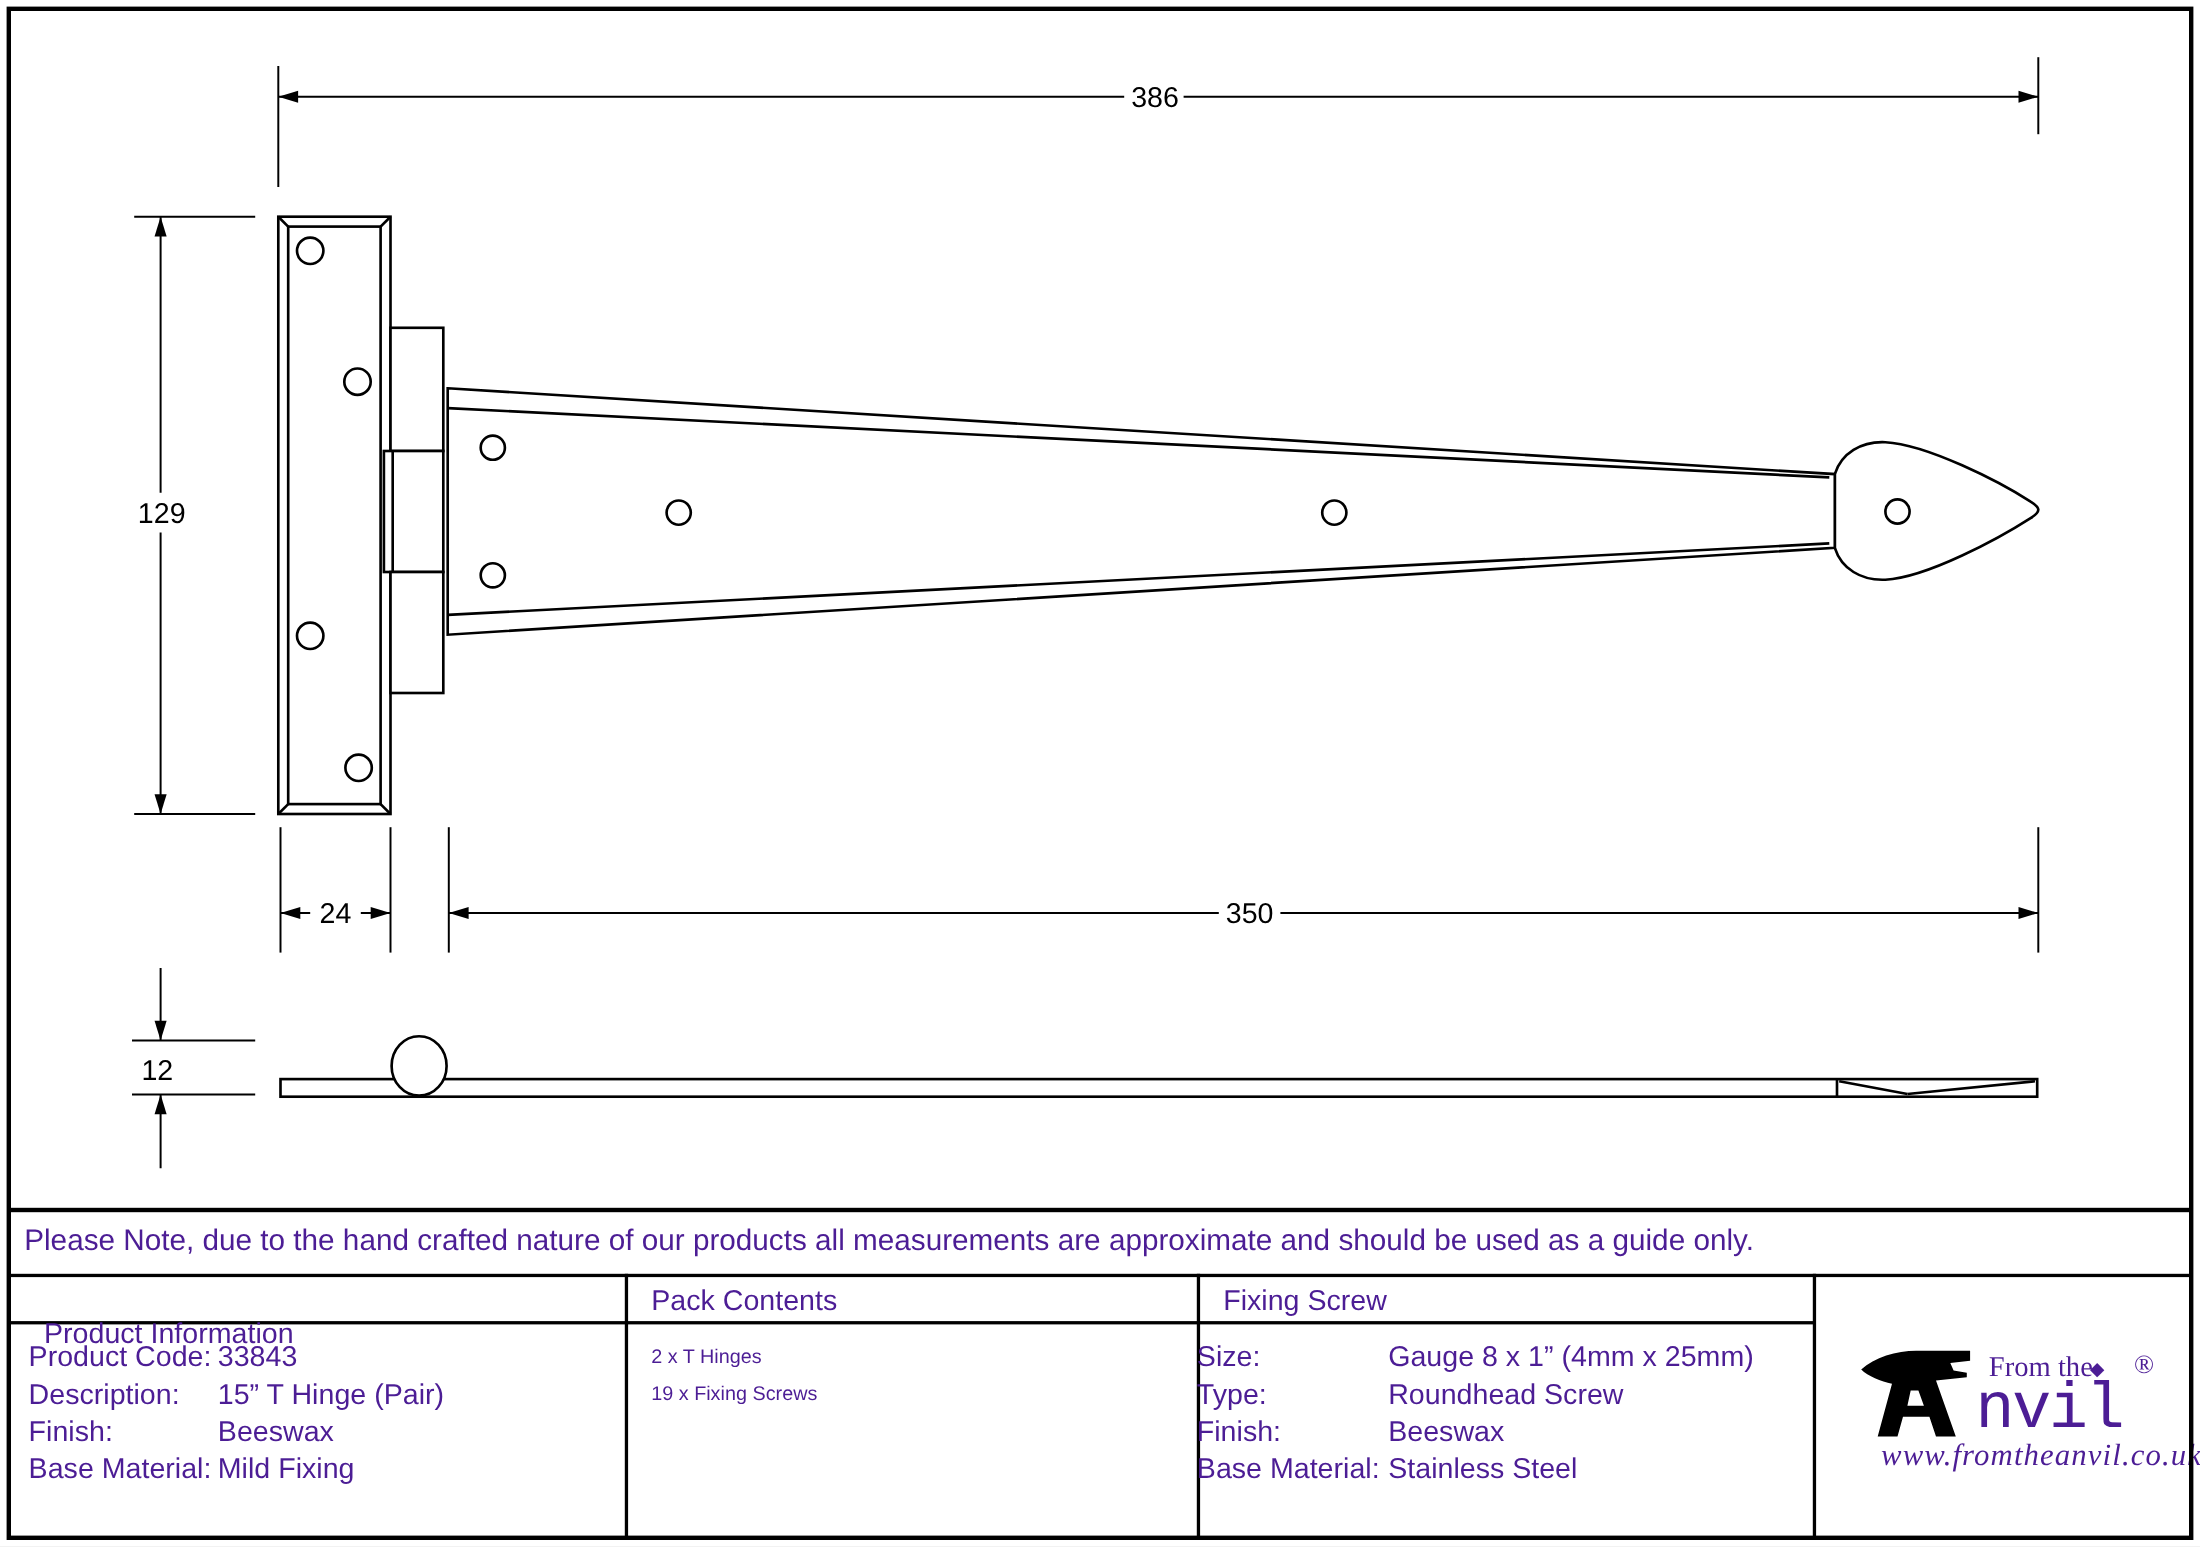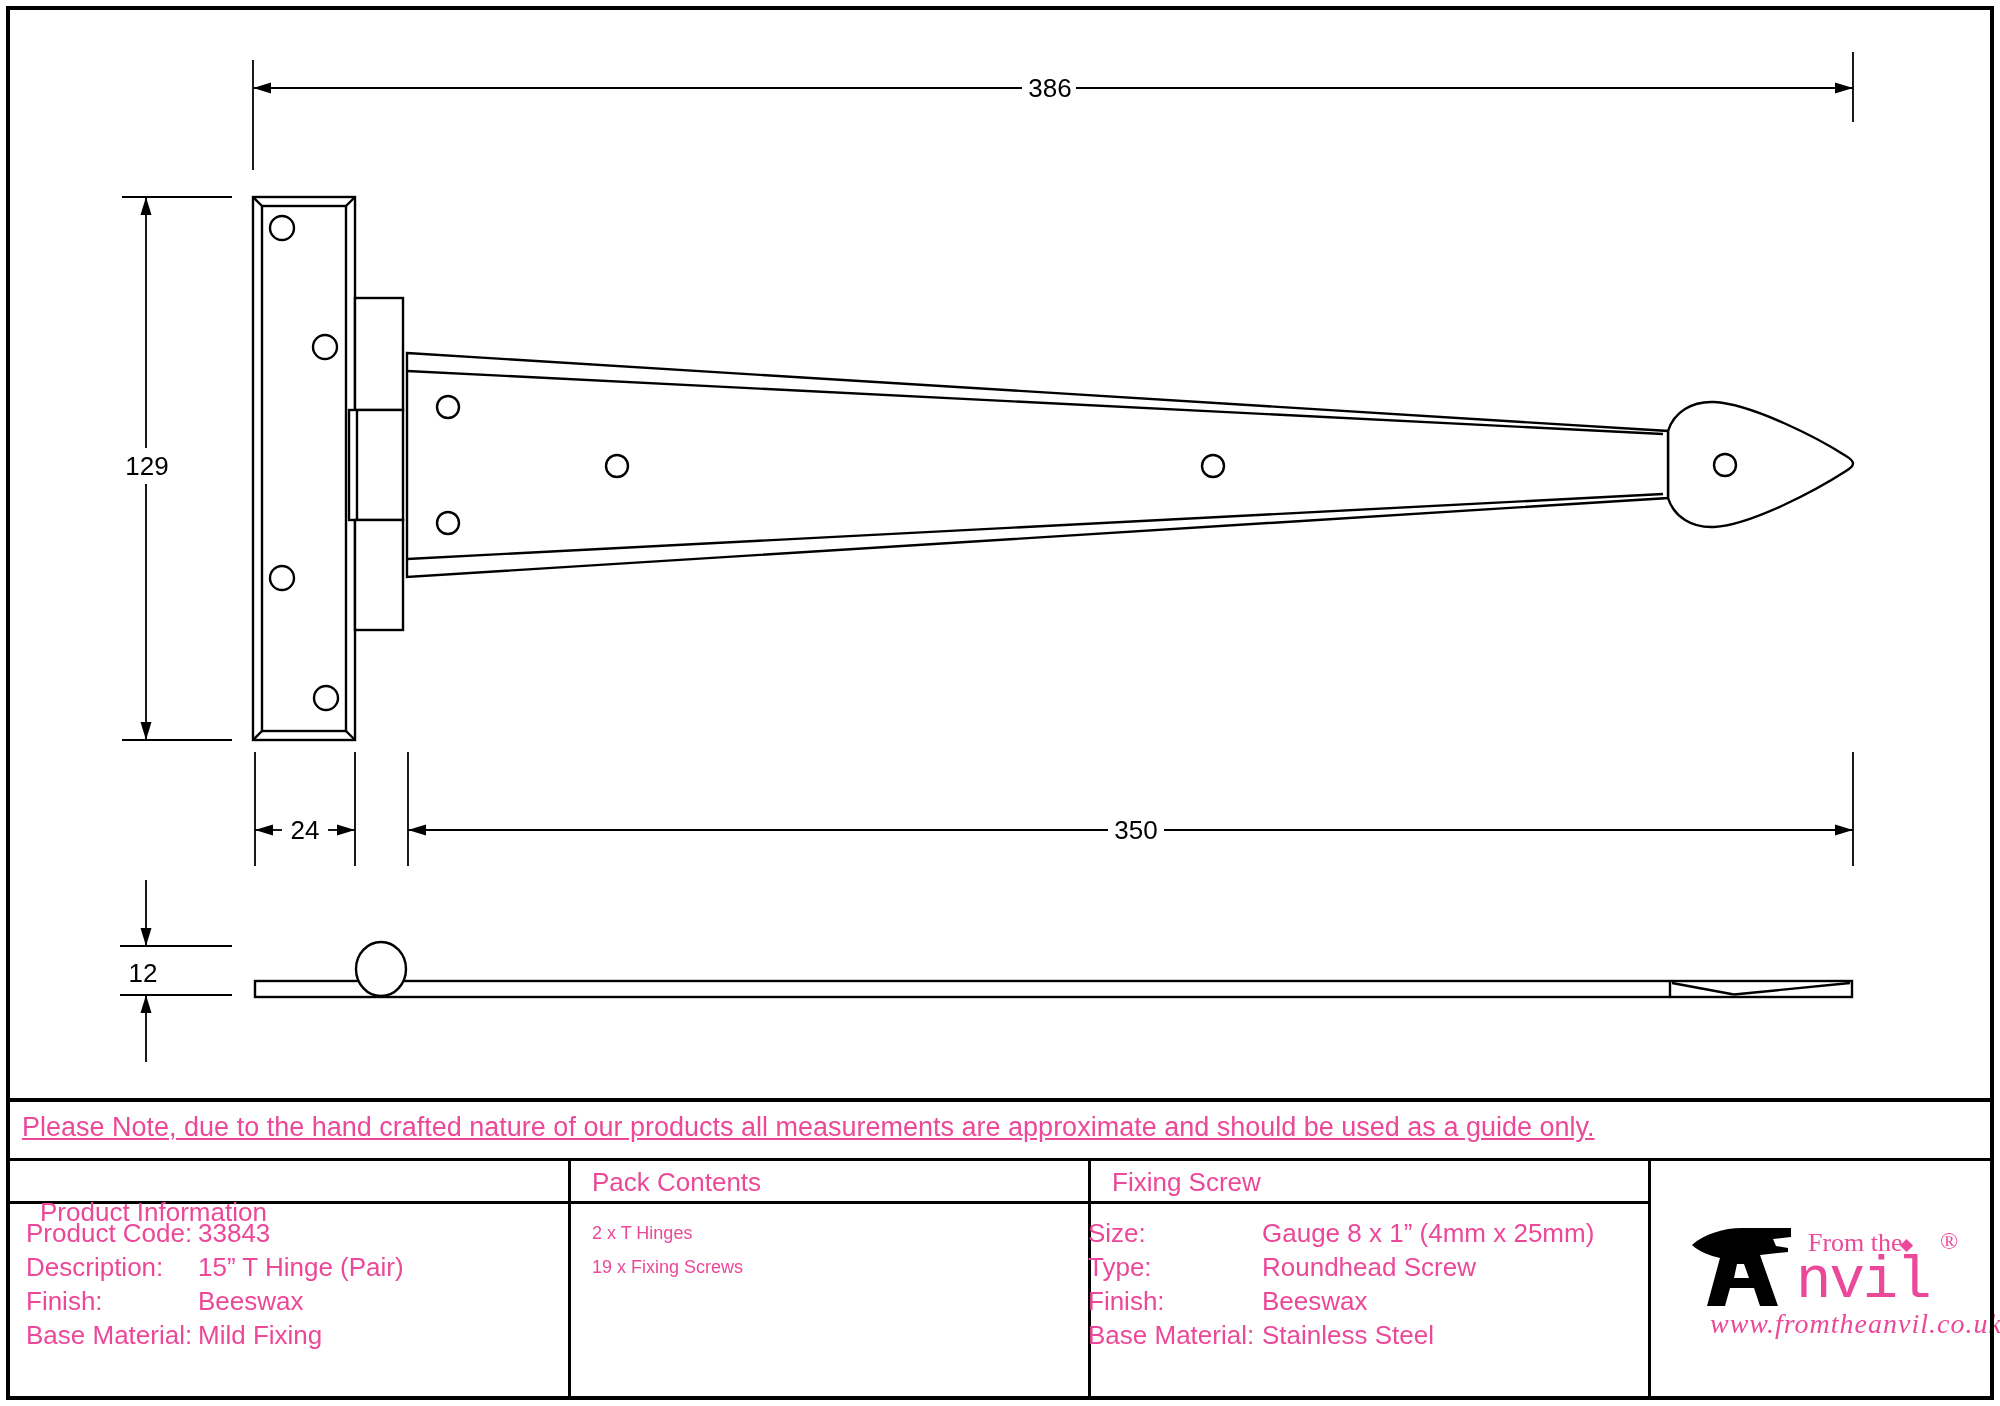--- a/index.html
+++ b/index.html
@@ -1,24 +1,24 @@
 <!DOCTYPE html>
 <html><head>
 <meta charset="utf-8">
 <style>
   html,body{margin:0;padding:0;background:#e8e8e8;}
   .page{
     position:relative;width:2000px;height:1406px;background:#fff;
-    font-family:"Liberation Sans",sans-serif;color:#ec4899;overflow:hidden;
+    font-family:"Liberation Sans",sans-serif;color:#4c1d95;overflow:hidden;
   }
   .frame{position:absolute;left:6px;top:6px;right:6px;bottom:6px;border:4px solid #000;pointer-events:none;}
   svg text{font-family:"Liberation Sans",sans-serif;}
   .dim-label{font-size:26px;fill:#000;}
   .hline,.vline{position:absolute;background:#000;}
-  .note-text{position:absolute;left:22px;top:1112px;font-size:27px;white-space:nowrap;text-decoration:underline;}
+  .note-text{position:absolute;left:22px;top:1112px;font-size:27px;white-space:nowrap;}
   .hdr{position:absolute;top:1167px;font-size:26px;white-space:nowrap;}
   .spec-col{position:absolute;top:1216px;}
   .spec-row{display:flex;height:34px;line-height:34px;font-size:26px;white-space:nowrap;}
   .spec-row .lbl{display:inline-block;}
   .pack-row{height:34px;line-height:34px;font-size:18px;white-space:nowrap;}
   .logo-cell{position:absolute;left:1650px;top:1158px;width:342px;height:236px;}
   .logo-fromthe{position:absolute;left:158px;top:70px;font-family:"Liberation Serif",serif;font-size:26px;}
   .logo-diamond{position:absolute;left:250px;top:76px;font-size:17px;}
   .logo-brand{position:absolute;left:146px;top:80px;font-family:Liberation Mono, monospace;font-size:59px;line-height:88px;letter-spacing:-2px;}
   .logo-reg{position:absolute;left:290px;top:70px;font-size:24px;font-family:"Liberation Serif",serif;}

